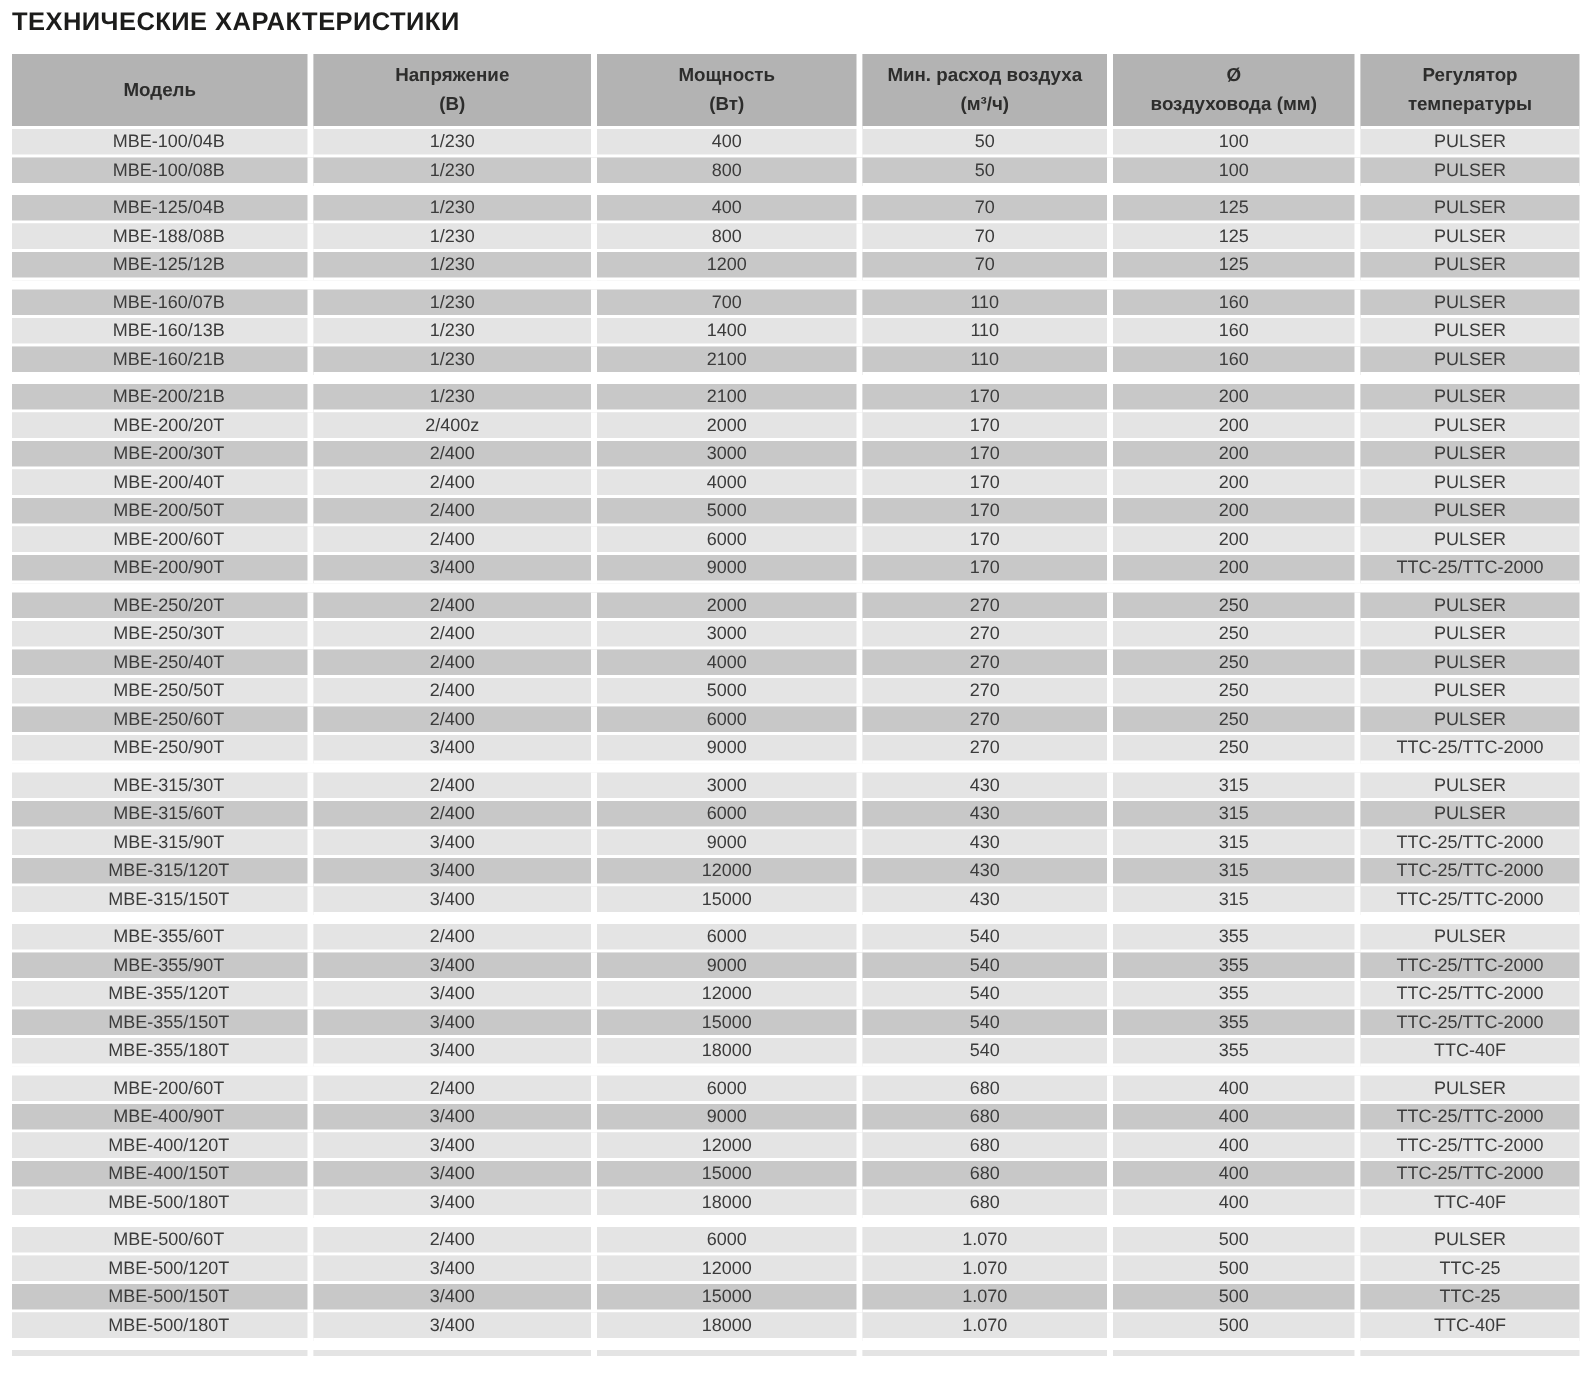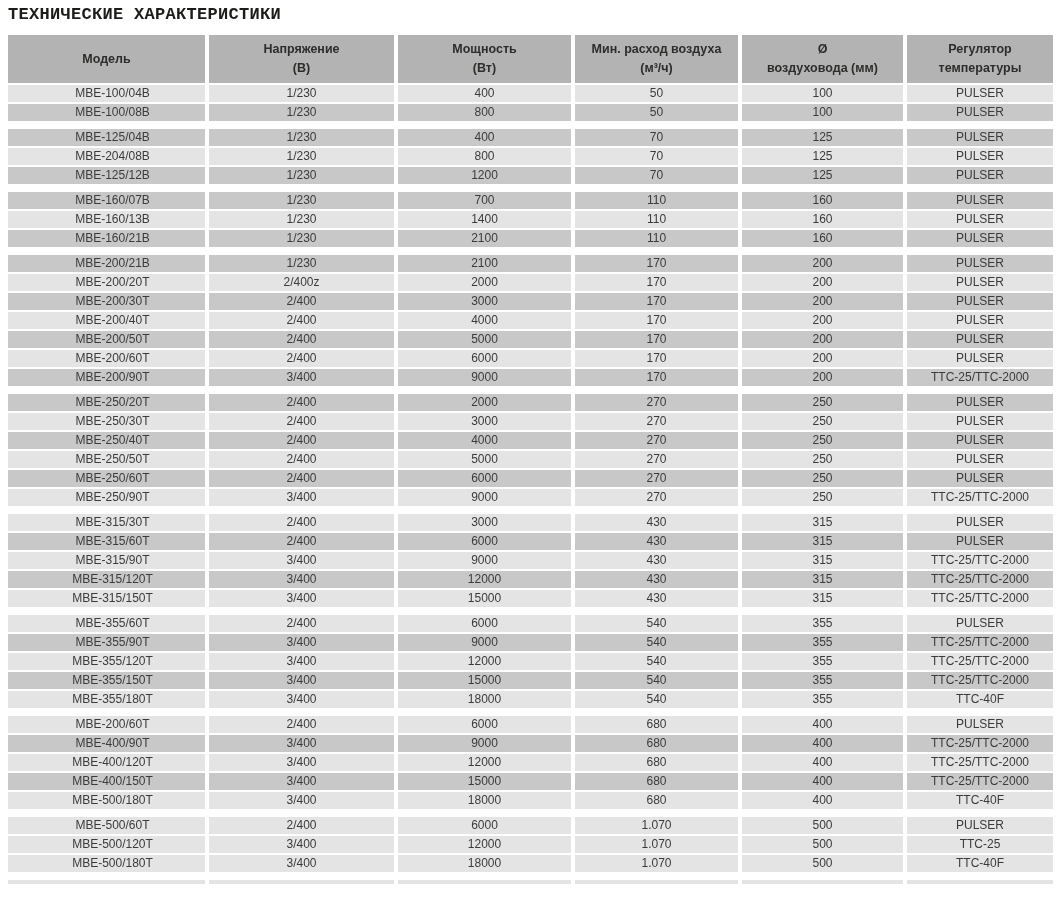--- a/index.html
+++ b/index.html
@@ -10,21 +10,20 @@
     padding: 5px 8px 0 8px;
     font-family: "Liberation Sans", sans-serif;
     overflow: hidden;
   }
   .page-title {
     font-size: 17px;
     font-weight: bold;
     color: #1c1c1b;
     letter-spacing: 0.3px;
     margin: 0 0 11px 0;
-    font-family: Liberation Mono, monospace;
   }
   table.spec {
     width: 1045px;
     table-layout: fixed;
     border-collapse: separate;
     border-spacing: 0;
     border-radius: 27px;
   }
   .spec th {
     background: #b3b3b3;
@@ -136,21 +135,21 @@
         </tr>
         <tr class="dark">
           <td>MBE-125/04B</td>
           <td>1/230</td>
           <td>400</td>
           <td>70</td>
           <td>125</td>
           <td>PULSER</td>
         </tr>
         <tr class="light">
-          <td>MBE-204/08B</td>
+          <td>MBE-188/08B</td>
           <td>1/230</td>
           <td>800</td>
           <td>70</td>
           <td>125</td>
           <td>PULSER</td>
         </tr>
         <tr class="dark">
           <td>MBE-125/12B</td>
           <td>1/230</td>
           <td>1200</td>
@@ -432,20 +431,28 @@
           <td>2/400</td>
           <td>6000</td>
           <td>1.070</td>
           <td>500</td>
           <td>PULSER</td>
         </tr>
         <tr class="light">
           <td>MBE-500/120T</td>
           <td>3/400</td>
           <td>12000</td>
+          <td>1.070</td>
+          <td>500</td>
+          <td>TTC-25</td>
+        </tr>
+        <tr class="dark">
+          <td>MBE-500/150T</td>
+          <td>3/400</td>
+          <td>15000</td>
           <td>1.070</td>
           <td>500</td>
           <td>TTC-25</td>
         </tr>
         <tr class="light">
           <td>MBE-500/180T</td>
           <td>3/400</td>
           <td>18000</td>
           <td>1.070</td>
           <td>500</td>

